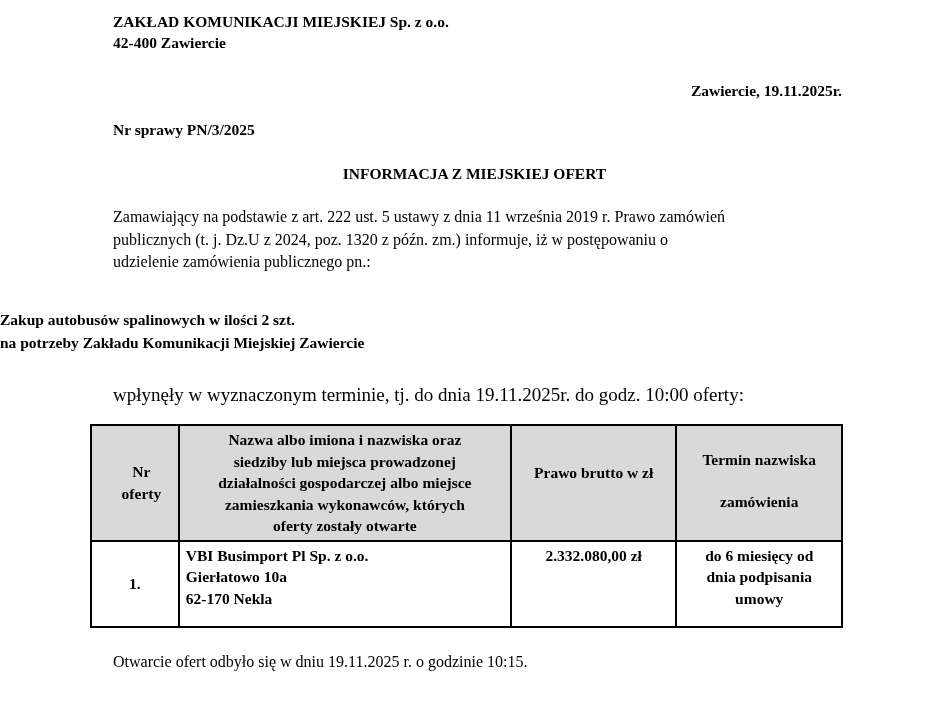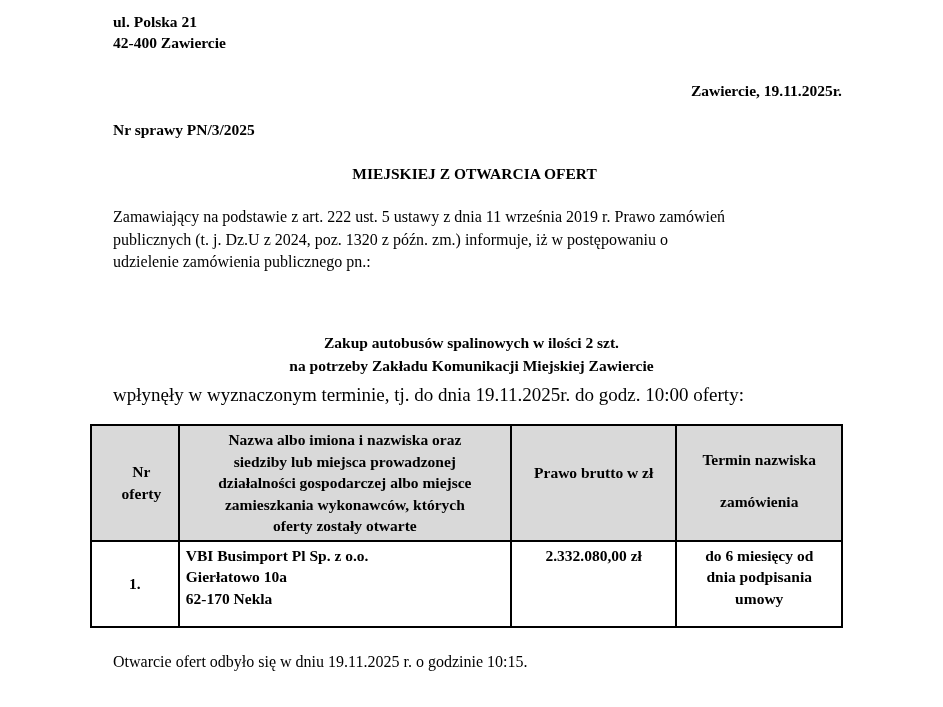--- a/index.html
+++ b/index.html
@@ -48,22 +48,21 @@
   .intro {
     left: 113px;
     top: 206px;
     width: 735px;
     font-size: 16px;
     line-height: 22.5px;
   }
   .subject {
     left: 0;
     width: 943px;
-    text-align: center;
-    top: 331px;
+    top: 308px;
     font-size: 15.5px;
     line-height: 23px;
     font-weight: bold;
   }
   .received {
     left: 113px;
     top: 384px;
     font-size: 19px;
   }
   table.offers {
@@ -99,29 +98,29 @@
   .closing {
     left: 113px;
     top: 653px;
     font-size: 16px;
   }
 </style>
 </head>
 <body>
 
 <div class="abs sender">
-  <div>ul. Polska 21</div>
+  <div>ZAKŁAD KOMUNIKACJI MIEJSKIEJ Sp. z o.o.</div>
   <div>42-400 Zawiercie</div>
 </div>
 
 <div class="abs date">Zawiercie, 19.11.2025r.</div>
 
 <div class="abs case-no">Nr sprawy PN/3/2025</div>
 
-<div class="abs doc-title">MIEJSKIEJ Z OTWARCIA OFERT</div>
+<div class="abs doc-title">INFORMACJA Z MIEJSKIEJ OFERT</div>
 
 <div class="abs intro">
   <span class="line">Zamawiający na podstawie z art. 222 ust. 5 ustawy z dnia 11 września 2019 r. Prawo zamówień</span>
   <span class="line">publicznych (t. j. Dz.U z 2024, poz. 1320 z późn. zm.) informuje, iż w postępowaniu o</span>
   <span class="line">udzielenie zamówienia publicznego pn.:</span>
 </div>
 
 <div class="abs subject">
   <span class="line">Zakup autobusów spalinowych w ilości 2 szt.</span>
   <span class="line">na potrzeby Zakładu Komunikacji Miejskiej Zawiercie</span>

